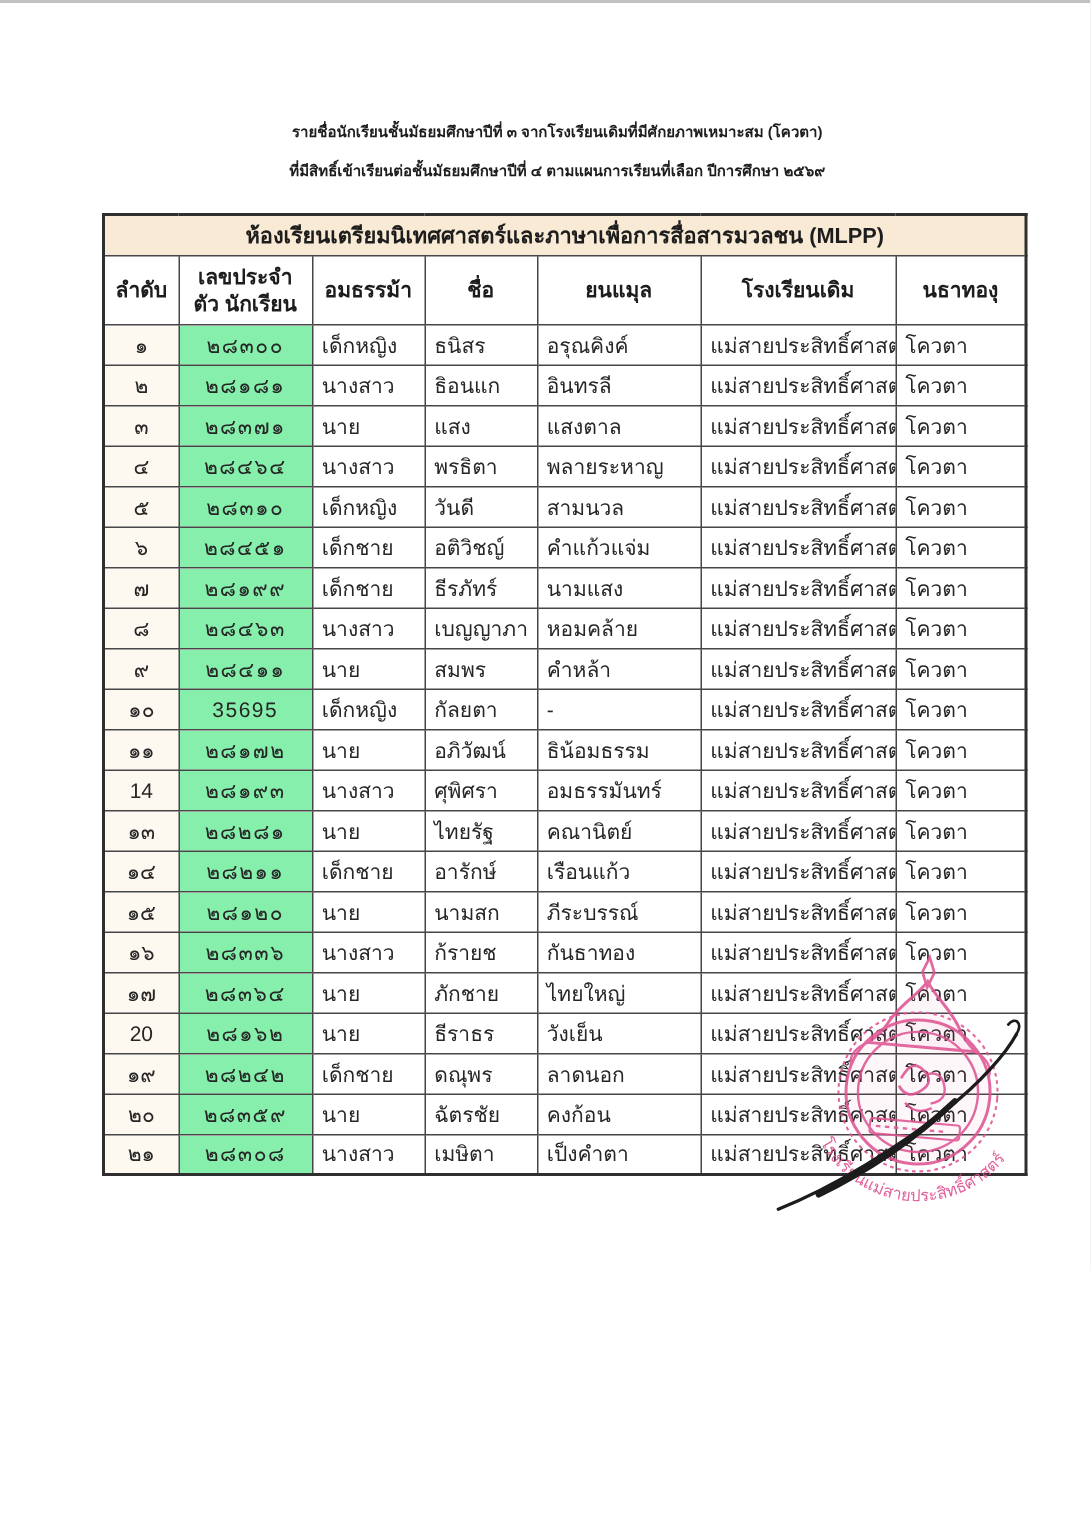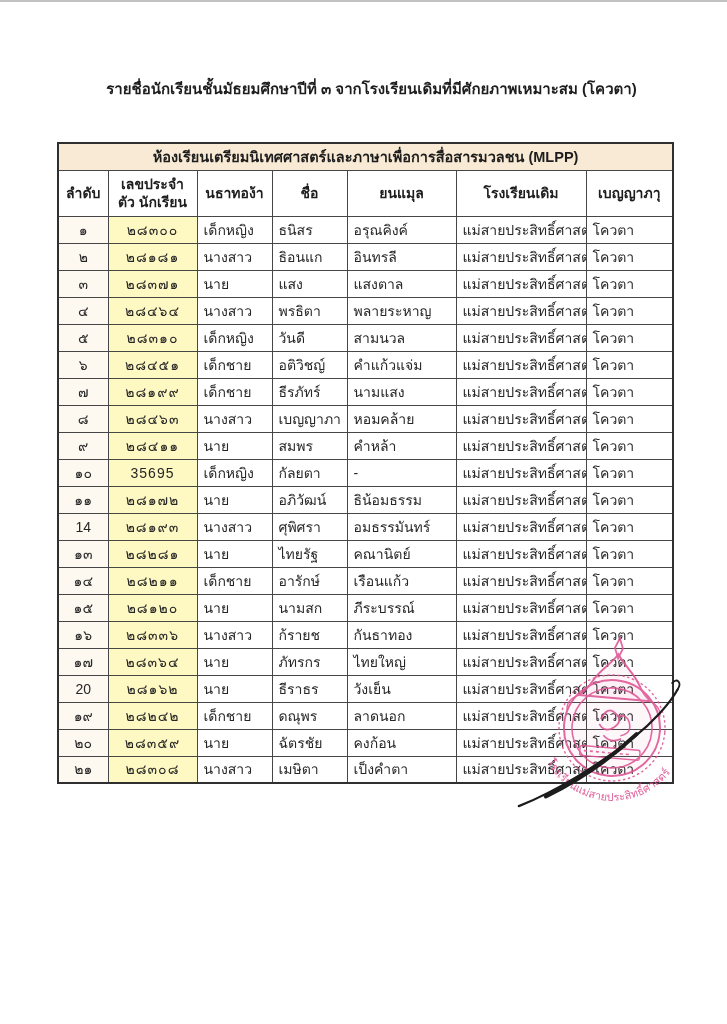--- a/index.html
+++ b/index.html
@@ -7,23 +7,23 @@
     position:relative;
     width:727px;height:1024px;
     background:#ffffff;
     font-family:"Liberation Sans","DejaVu Sans",sans-serif;
     color:#222;
     overflow:hidden;
     box-sizing:border-box;
   }
   .scan-edge{position:absolute;top:0;left:0;width:727px;height:2px;background:#8f8f8f;opacity:.55;}
   .titles{position:absolute;top:76px;left:0;width:727px;text-align:center;}
-  .title-line{font-size:15px;font-weight:bold;color:#1d1d1d;line-height:26px;margin-left:16px;}
+  .title-line{font-size:10px;font-weight:bold;color:#1d1d1d;line-height:26px;margin-left:16px;}
   table.student-table{
-    position:absolute;top:142px;left:57px;width:615px;
+    position:absolute;top:142px;left:68px;width:615px;
     border-collapse:collapse;table-layout:fixed;
     font-size:14px;color:#262626;
   }
   table.student-table th,table.student-table td{
     border:1px solid #464646;
     padding:0 6px;
     box-sizing:border-box;
     overflow:hidden;
     white-space:nowrap;
   }
@@ -34,62 +34,63 @@
     font-size:14.5px;font-weight:bold;color:#1d1d1d;
     text-align:center;white-space:normal;
   }
   tr.header-row th{
     height:46px;background:#ffffff;
     font-size:14px;font-weight:bold;color:#1d1d1d;
     text-align:center;white-space:normal;line-height:18px;
   }
   tbody td{height:27px;background:#ffffff;}
   td.c0{text-align:center;background:#fdf8f0;}
-  td.c1{text-align:center;background:#fef9c3;letter-spacing:1px;}
+  td.c1{text-align:center;background:#86efac;letter-spacing:1px;}
   td.c2,td.c3,td.c4,td.c5,td.c6{text-align:left;padding-left:8px;}
   col.c0{width:50px;}col.c1{width:89px;}col.c2{width:75px;}
   col.c3{width:75px;}col.c4{width:109px;}col.c5{width:130px;}col.c6{width:87px;}
   .stamp{
     position:absolute;left:520px;top:632px;width:185px;height:192px;
     pointer-events:none;
   }
   .stamp svg{transform:rotate(5deg);}
 </style>
 </head>
 <body>
 
 <div class="page">
   <div class="scan-edge"></div>
 
   <div class="titles">
     <div class="title-line">รายชื่อนักเรียนชั้นมัธยมศึกษาปีที่ ๓ จากโรงเรียนเดิมที่มีศักยภาพเหมาะสม (โควตา)</div>
+    <div class="title-line">ที่มีสิทธิ์เข้าเรียนต่อชั้นมัธยมศึกษาปีที่ ๔ ตามแผนการเรียนที่เลือก ปีการศึกษา ๒๕๖๙</div>
   </div>
 
   <table class="student-table">
     <colgroup>
       <col class="c0">
         <col class="c1">
         <col class="c2">
         <col class="c3">
         <col class="c4">
         <col class="c5">
         <col class="c6">
     </colgroup>
     <thead>
       <tr class="banner-row">
         <th colspan="7">ห้องเรียนเตรียมนิเทศศาสตร์และภาษาเพื่อการสื่อสารมวลชน (MLPP)</th>
       </tr>
       <tr class="header-row">
         <th>ลำดับ</th>
         <th>เลขประจำตัว นักเรียน</th>
-        <th>นธาทอง้า</th>
+        <th>อมธรรม้า</th>
         <th>ชื่อ</th>
         <th>ยนแมุล</th>
         <th>โรงเรียนเดิม</th>
-        <th>เบญญาภาุ</th>
+        <th>นธาทองุ</th>
       </tr>
     </thead>
     <tbody>
         <tr>
           <td class="c0">๑</td>
           <td class="c1">๒๘๓๐๐</td>
           <td class="c2">เด็กหญิง</td>
           <td class="c3">ธนิสร</td>
           <td class="c4">อรุณคิงค์</td>
           <td class="c5">แม่สายประสิทธิ์ศาสตร์</td>
@@ -227,21 +228,21 @@
           <td class="c2">นางสาว</td>
           <td class="c3">ก้รายช</td>
           <td class="c4">กันธาทอง</td>
           <td class="c5">แม่สายประสิทธิ์ศาสตร์</td>
           <td class="c6">โควตา</td>
         </tr>
         <tr>
           <td class="c0">๑๗</td>
           <td class="c1">๒๘๓๖๔</td>
           <td class="c2">นาย</td>
-          <td class="c3">ภัทรกร</td>
+          <td class="c3">ภักชาย</td>
           <td class="c4">ไทยใหญ่</td>
           <td class="c5">แม่สายประสิทธิ์ศาสตร์</td>
           <td class="c6">โควตา</td>
         </tr>
         <tr>
           <td class="c0">20</td>
           <td class="c1">๒๘๑๖๒</td>
           <td class="c2">นาย</td>
           <td class="c3">ธีราธร</td>
           <td class="c4">วังเย็น</td>

